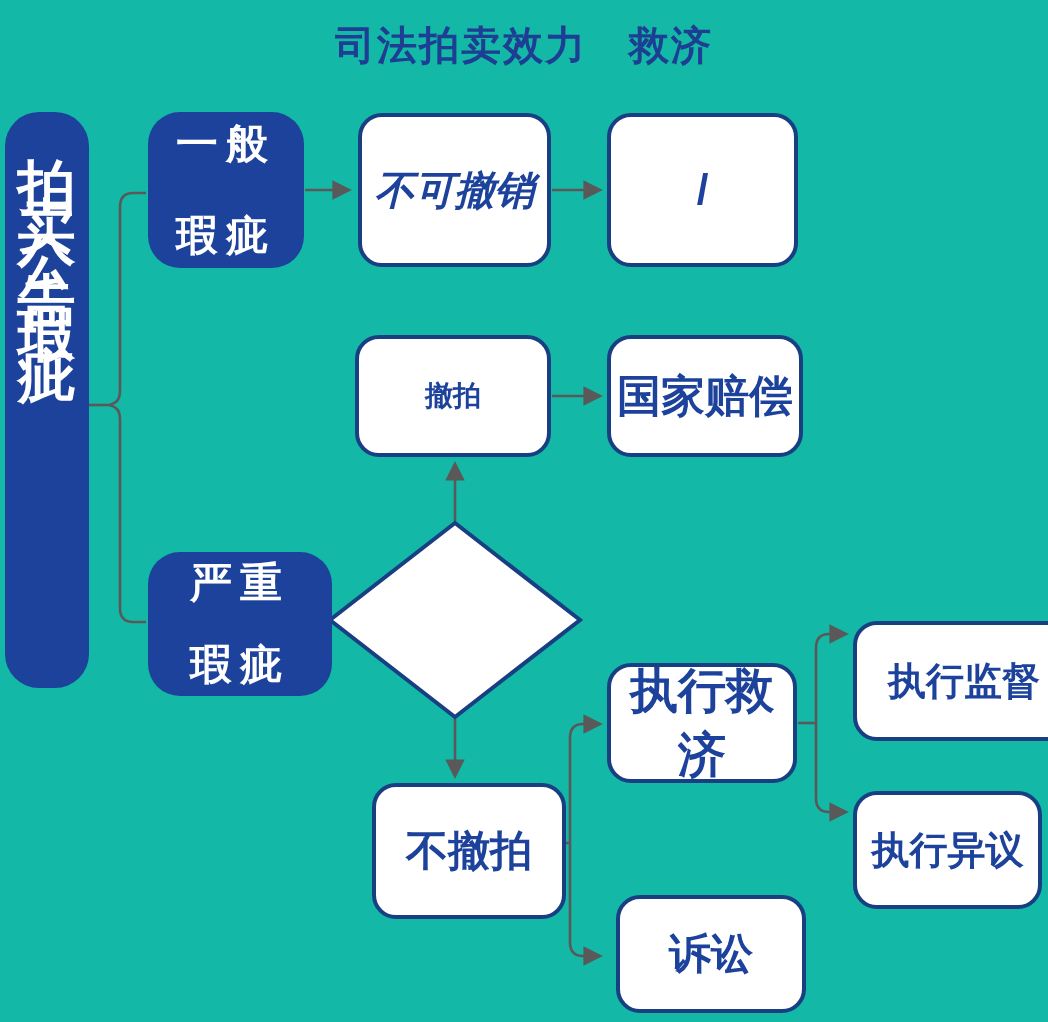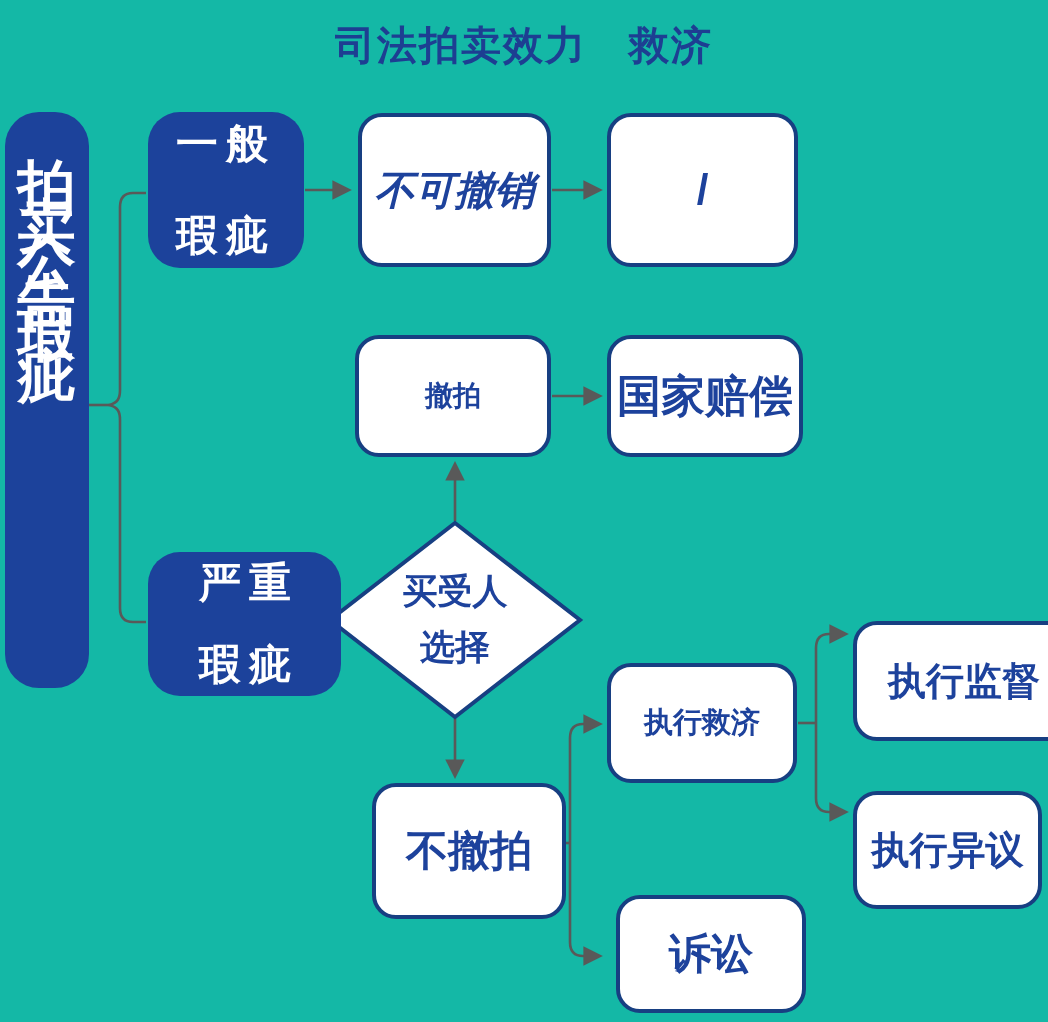--- a/index.html
+++ b/index.html
@@ -24,34 +24,34 @@
   }
   .root{
     left:5px;top:112px;width:84px;height:576px;border-radius:34px;
     font-size:58px;writing-mode:vertical-rl;text-orientation:upright;
     letter-spacing:0.64em;flex-direction:row;
   }
   .root span{margin-bottom:-0.64em;}
   .general{left:148px;top:112px;width:156px;height:156px;border-radius:32px;
     font-size:42px;line-height:64px;letter-spacing:8px;}
   .severe{left:148px;top:552px;width:184px;height:144px;border-radius:32px;
-    font-size:42px;line-height:62px;letter-spacing:8px;padding-left:9px;}
+    font-size:42px;line-height:62px;letter-spacing:8px;}
 
   .outline{
     position:absolute;background:#ffffff;border:4px solid var(--node-border,#173f82);
     border-radius:24px;color:var(--text-blue,#1d429c);font-weight:bold;
     display:flex;align-items:center;justify-content:center;text-align:center;
     box-sizing:border-box;
   }
   .irrevocable{left:358px;top:113px;width:193px;height:154px;font-size:40px;font-style:italic;}
   .slash{left:607px;top:113px;width:191px;height:154px;font-size:42px;}
   .withdraw{left:355px;top:335px;width:196px;height:122px;font-size:28px;}
   .compensation{left:607px;top:335px;width:196px;height:122px;font-size:44px;}
   .no-withdraw{left:372px;top:783px;width:194px;height:136px;font-size:42px;}
-  .exec-remedy{left:607px;top:663px;width:190px;height:120px;font-size:29px;}
+  .exec-remedy{left:607px;top:663px;width:190px;height:120px;font-size:48px;}
   .exec-supervision{left:853px;top:573px;width:222px;height:120px;font-size:38px;margin-top:48px;}
   .exec-objection{left:853px;top:791px;width:189px;height:118px;font-size:38px;}
   .litigation{left:607px;top:895px;width:190px;height:118px;font-size:42px;margin-left:9px;}
 
   .diamond-label{
     position:absolute;left:365px;top:563px;width:180px;text-align:center;
     color:var(--text-blue,#1d429c);font-weight:bold;font-size:35px;line-height:56px;
   }
 </style>
 </head>
@@ -119,24 +119,20 @@
   </div>
 
   <div class="outline withdraw">
     <span>撤拍</span>
   </div>
 
   <div class="outline compensation">
     <span>国家赔偿</span>
   </div>
 
-  <div class="diamond-label">
-    <div>买受人</div>
-    <div>选择</div>
-  </div>
 
   <div class="outline no-withdraw">
     <span>不撤拍</span>
   </div>
 
   <div class="outline exec-remedy">
     <span>执行救济</span>
   </div>
 
   <div class="outline exec-supervision">

